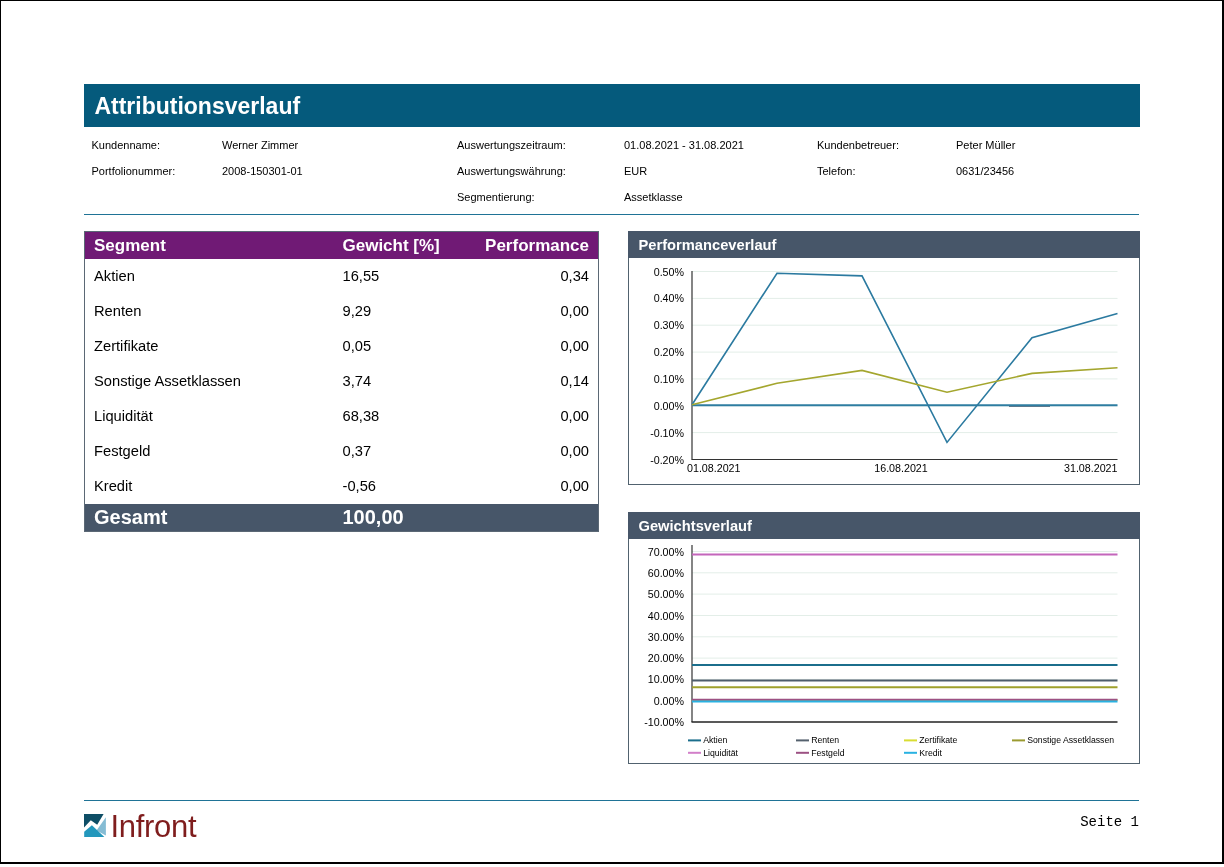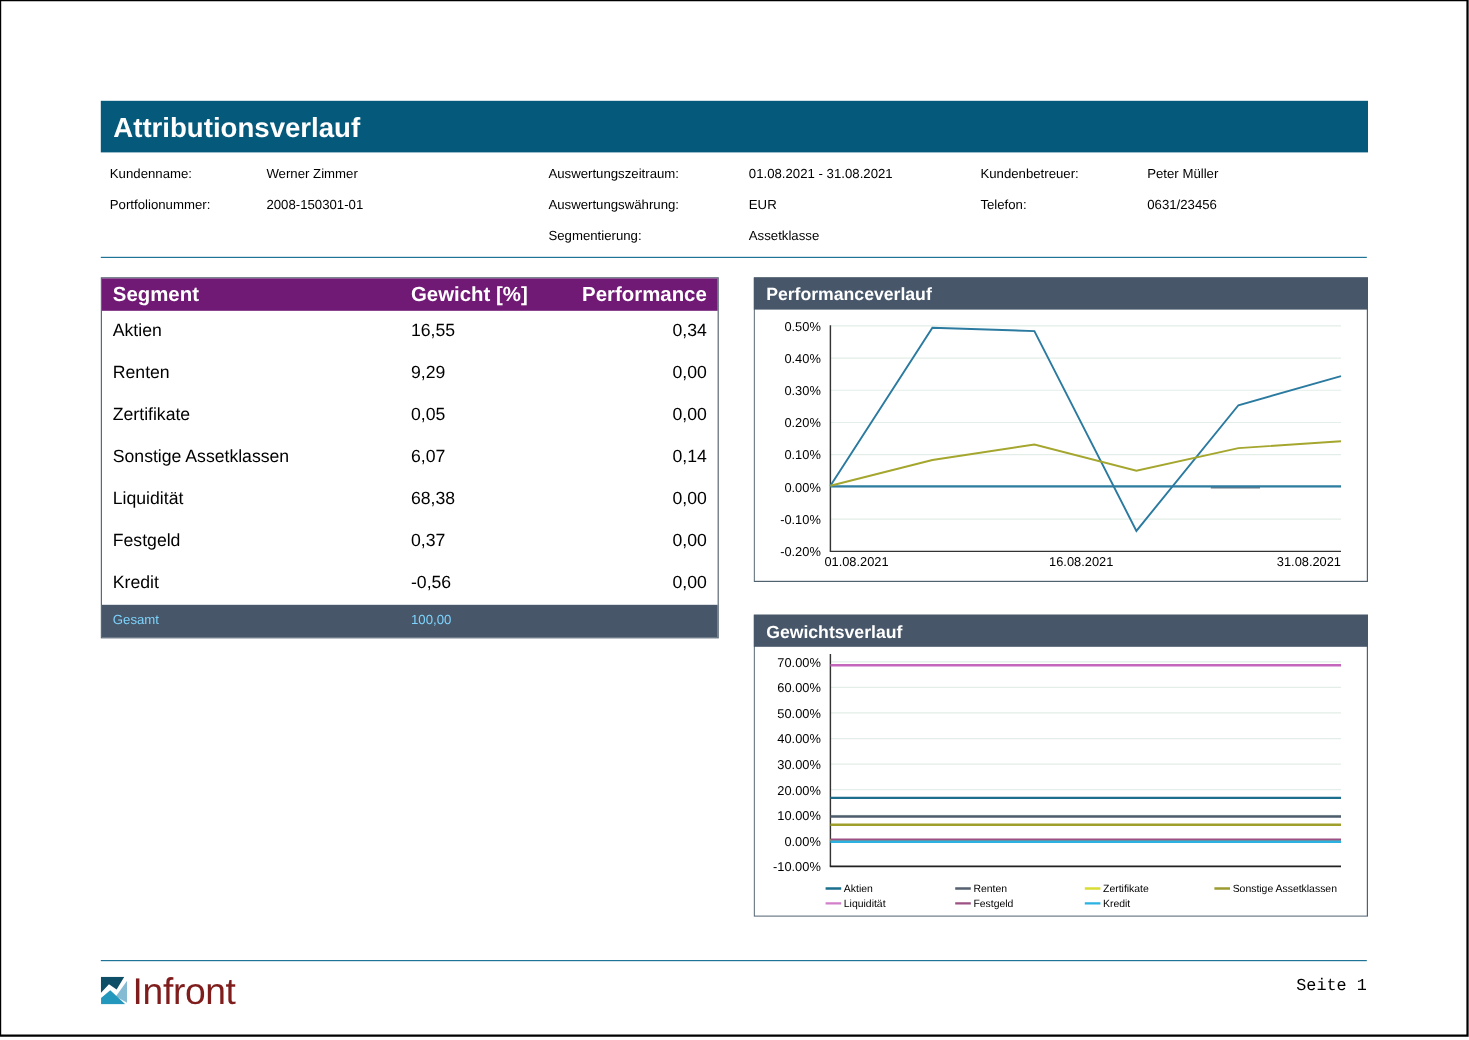--- a/index.html
+++ b/index.html
@@ -9,21 +9,21 @@
   .frame{left:0;top:0;width:1224px;height:864px;border:2px solid #000;border-top-width:1px;border-left-width:1px;box-sizing:border-box;}
   .titlebar{left:84px;top:84px;width:1056px;height:43px;background:#055a7c;}
   .titlebar span{position:absolute;left:10.4px;top:9px;color:#fff;font-size:23px;font-weight:bold;}
   .lbl,.val{font-size:11px;color:#000;line-height:26px;white-space:pre;}
   .hr1{left:84px;top:214px;width:1055px;height:1px;background:#1f7396;}
   .hr2{left:84px;top:800px;width:1055px;height:1px;background:#1f7396;}
 
   
   .tbl{left:84px;top:231px;width:515px;height:301px;border:1px solid #5b6875;box-sizing:border-box;}
   .thead{position:absolute;left:0;top:0;width:100%;height:27px;background:#701a75;color:#fff;font-weight:bold;font-size:17px;}
-  .tfoot{position:absolute;left:0;bottom:0;width:100%;height:27px;background:#475669;color:#7dd3fc;font-weight:normal;font-size:11px;}
+  .tfoot{position:absolute;left:0;bottom:0;width:100%;height:27px;background:#475669;color:#ffffff;font-weight:bold;font-size:20px;}
   .cell-l{position:absolute;left:9px;}
   .col2{position:absolute;width:100px;text-align:left;right:155.5px;}
   .col3{position:absolute;width:120px;text-align:right;right:9px;}
   .trow{position:absolute;left:0;width:100%;height:35px;font-size:14.7px;color:#000;}
   .vc{line-height:27px;}
   .vr{line-height:35px;}
   .seite{right:85px;top:814px;font-size:14px;color:#000;font-family:Liberation Mono, monospace;}
   .logotext{left:110.5px;top:808.8px;font-size:31px;color:#7f1d1d;letter-spacing:-0.3px;}
 </style>
 </head>
@@ -65,21 +65,21 @@
       <span class="col2">9,29</span>
       <span class="col3">0,00</span>
     </div>
   <div class="trow vr" style="top:97px;">
       <span class="cell-l">Zertifikate</span>
       <span class="col2">0,05</span>
       <span class="col3">0,00</span>
     </div>
   <div class="trow vr" style="top:131.5px;">
       <span class="cell-l">Sonstige Assetklassen</span>
-      <span class="col2">6,07</span>
+      <span class="col2">3,74</span>
       <span class="col3">0,14</span>
     </div>
   <div class="trow vr" style="top:167px;">
       <span class="cell-l">Liquidität</span>
       <span class="col2">68,38</span>
       <span class="col3">0,00</span>
     </div>
   <div class="trow vr" style="top:202px;">
       <span class="cell-l">Festgeld</span>
       <span class="col2">0,37</span>

